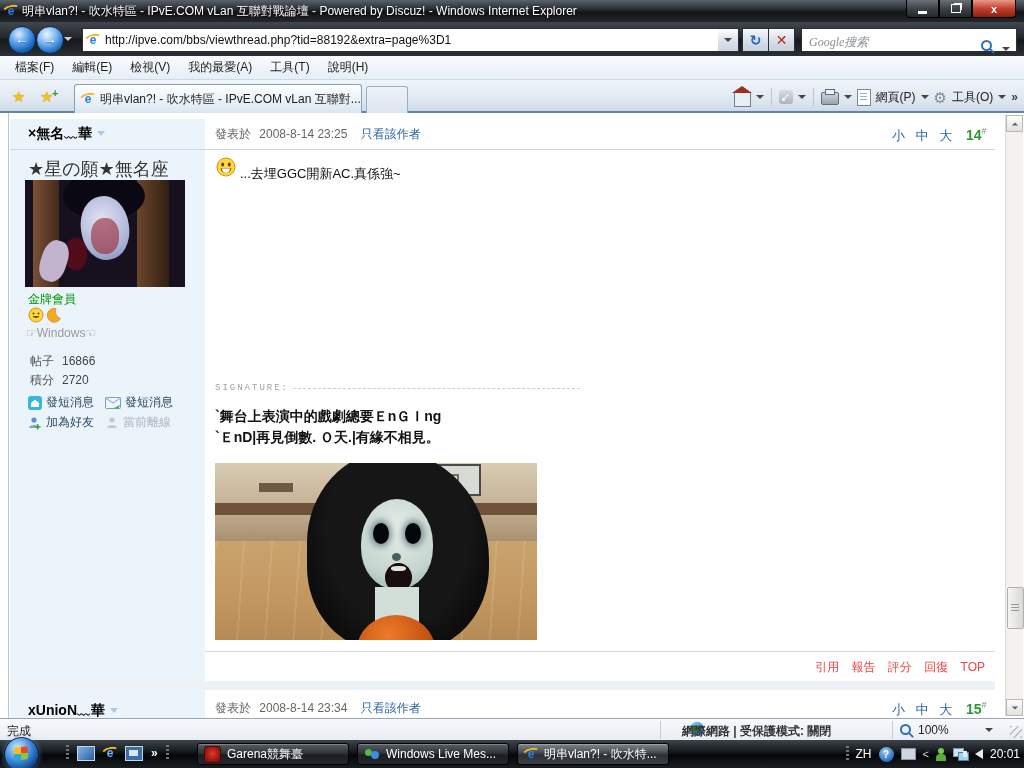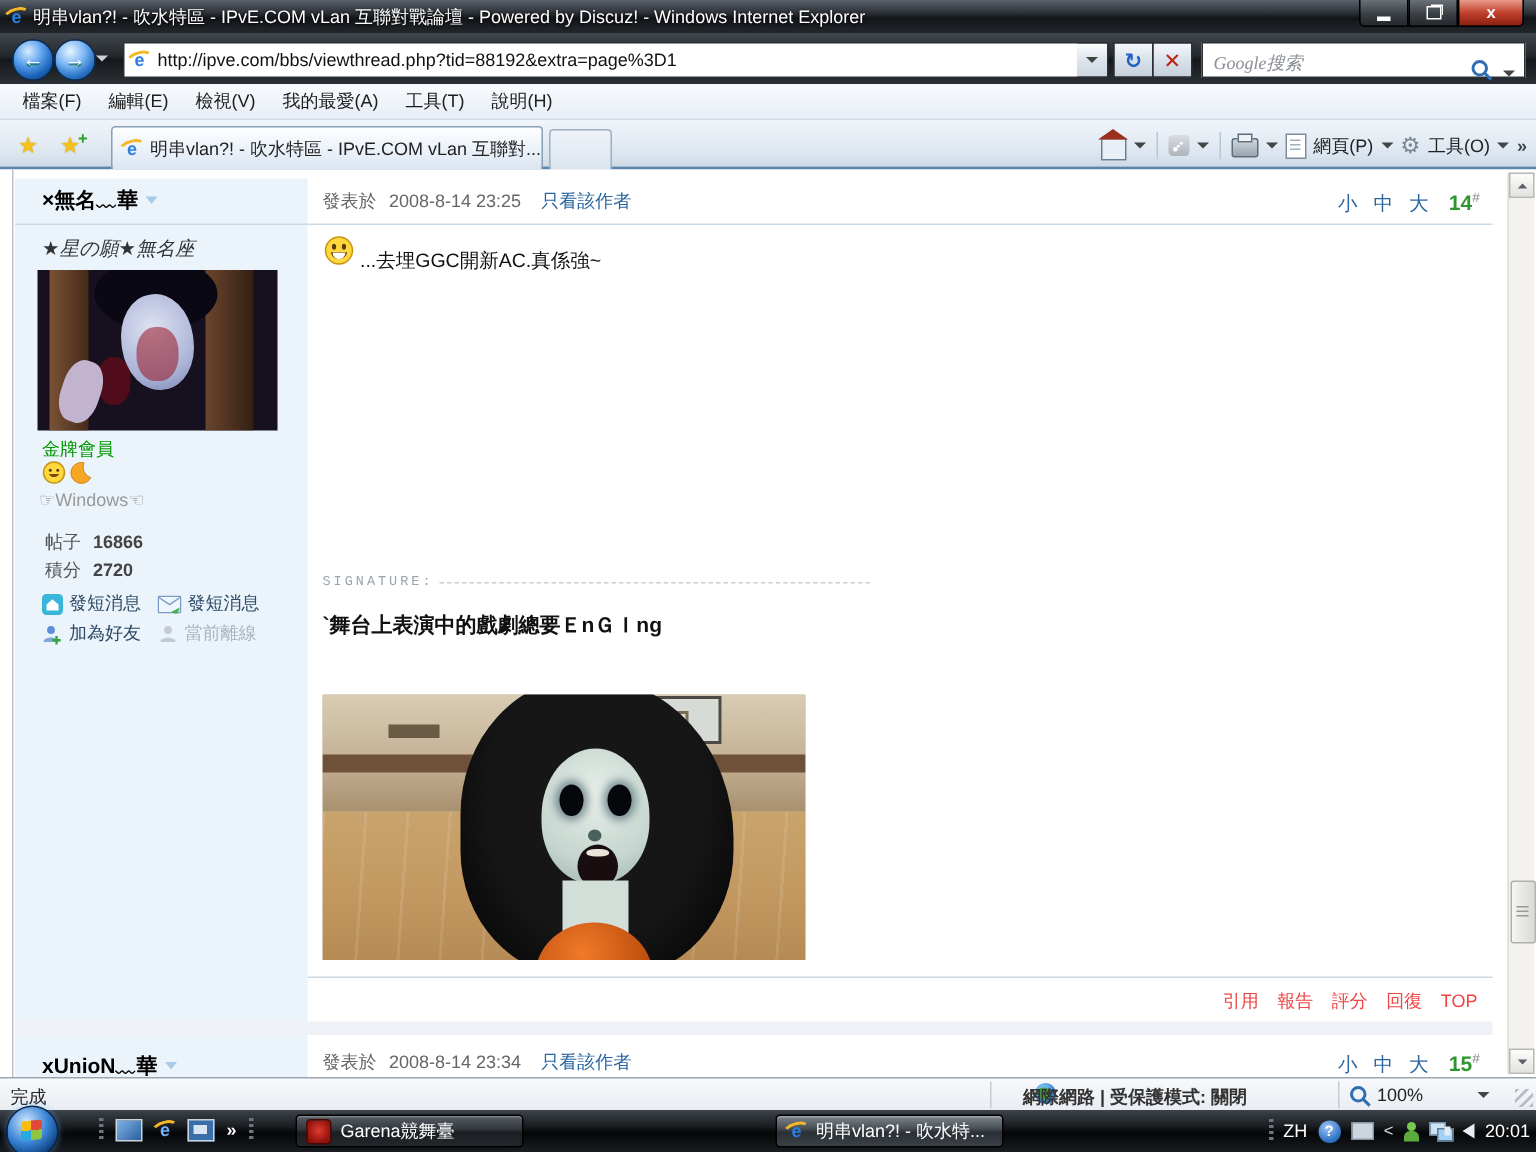--- a/index.html
+++ b/index.html
@@ -99,26 +99,26 @@
   
   .viewport{position:absolute;left:0;top:113px;width:1024px;height:605px;background:#fff;overflow:hidden;}
   .page-border{position:absolute;left:8px;top:0;width:1px;height:605px;background:#b9c4cf;}
   .sidebar{position:absolute;background:#ECF4FB;}
   .sb1{left:10px;top:6px;width:195px;height:562px;}
   .sb2{left:10px;top:577px;width:195px;height:28px;}
   .uname{position:absolute;font-size:14px;font-weight:bold;color:#000;white-space:nowrap;}
   .uname .udrop{display:inline-block;margin-left:5px;border-left:4px solid transparent;border-right:4px solid transparent;
     border-top:5px solid #a9cbe8;vertical-align:2px;}
   .hdr-line{position:absolute;left:10px;top:36px;width:985px;height:1px;background:#CBD9E6;}
-  .ranktitle{position:absolute;left:28px;top:44px;font-size:13px;color:#333;font-style:italic;}
+  .ranktitle{position:absolute;left:28px;top:44px;font-size:18px;color:#333;}
   .groupname{position:absolute;left:28px;top:178px;font-size:12px;color:#009900;text-align:right;}
   .medals{position:absolute;left:28px;top:194px;display:flex;gap:2px;}
   .customtitle{position:absolute;left:26px;top:213px;font-size:12px;color:#999;}
   .statline{position:absolute;font-size:12px;color:#555;}
-  .statline b{font-weight:bold;margin-left:8px;color:#444;}
+  .statline b{font-weight:normal;margin-left:8px;color:#444;}
   .actlink{position:absolute;font-size:12px;color:#2c4a66;display:flex;align-items:center;gap:4px;}
   .actlink.off{color:#aab4bd;}
 
   
   .avatarimg{position:absolute;left:25px;top:67px;width:160px;height:107px;background:#17101e;overflow:hidden;}
   .a-postL{position:absolute;left:8px;top:0;width:26px;height:107px;background:linear-gradient(90deg,#7a5236,#46291a);}
   .a-postR{position:absolute;left:112px;top:0;width:32px;height:107px;background:linear-gradient(90deg,#6b452c,#331f12);}
   .a-hair{position:absolute;left:38px;top:-8px;width:82px;height:48px;background:#0a0812;border-radius:50%;}
   .a-face{position:absolute;left:56px;top:16px;width:48px;height:64px;border-radius:48%;transform:rotate(-8deg);
     background:radial-gradient(circle at 45% 35%,#dfe2f2,#aab3d6 65%,#7c87b3);}
@@ -402,20 +402,21 @@
       <path d="M4.5 11.2a5.6 5.6 0 0 0 11 0z" fill="#7a4a0d"></path>
       <path d="M5.8 11.5h8.4a4.2 4.2 0 0 1-8.4 0z" fill="#fff"></path>
     </svg>
     <div class="postbody">...去埋GGC開新AC.真係強~</div>
 
     <div class="sigrow">
       <span class="siglabel">SIGNATURE:</span>
       <span class="sigdash"></span>
     </div>
     <div class="sigline" style="top:295px">`舞台上表演中的戲劇總要ＥnＧＩng</div>
+    <div class="sigline" style="top:316px">`ＥnD|再見倒數. Ｏ天.|有緣不相見。</div>
 
     <div class="ghostimg">
       <div class="g-wall"></div>
         <div class="g-stripe"></div>
       <div class="g-vent v1"></div>
         <div class="g-vent v2"></div>
       <div class="g-floor"></div>
         <div class="g-hoop"></div>
       <div class="g-hair"></div>
         <div class="g-face"></div>
@@ -486,20 +487,24 @@
       <span class="ql-desktop"></span>
       <span class="ie-e small" style="color:#6fb4ff">e</span>
       <span class="ql-switch"></span>
       <span class="ql-chev">»</span>
       <span class="ql-handle"></span>
     </div>
     <div class="tbtn" style="left:197px">
       <span class="ticon icon-garena"></span>
       <span>Garena競舞臺</span>
     </div>
+    <div class="tbtn" style="left:357px">
+      <span class="ticon icon-msn"></span>
+      <span>Windows Live Mes...</span>
+    </div>
     <div class="tbtn active" style="left:517px">
       <span class="ticon ie-e small">e</span>
       <span>明串vlan?! - 吹水特...</span>
     </div>
     <div class="tray">
       <span class="ql-handle"></span>
       <span>ZH</span>
       <span class="tr-help">?</span>
       <span class="tr-display"></span>
       <span class="tr-chev">&lt;</span>

